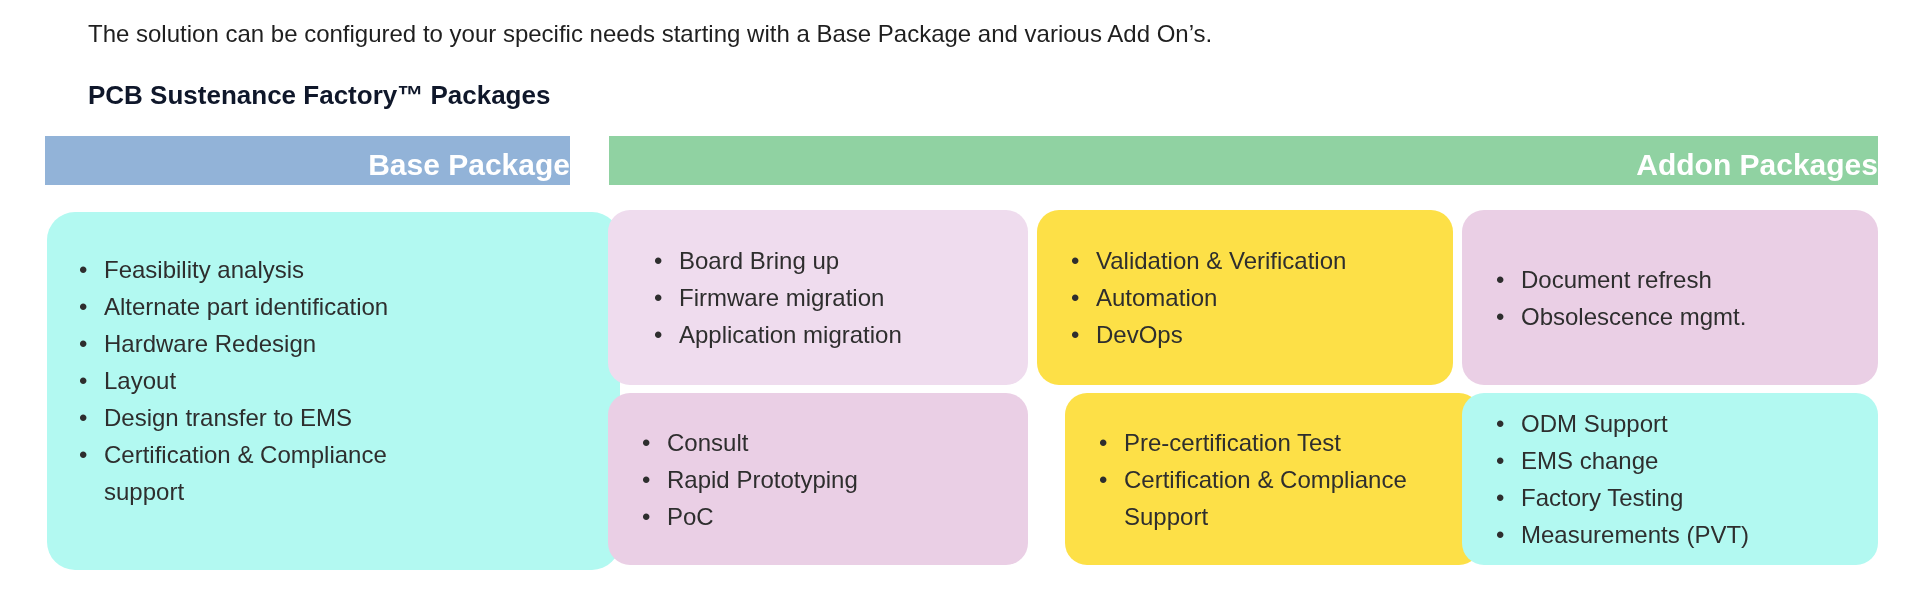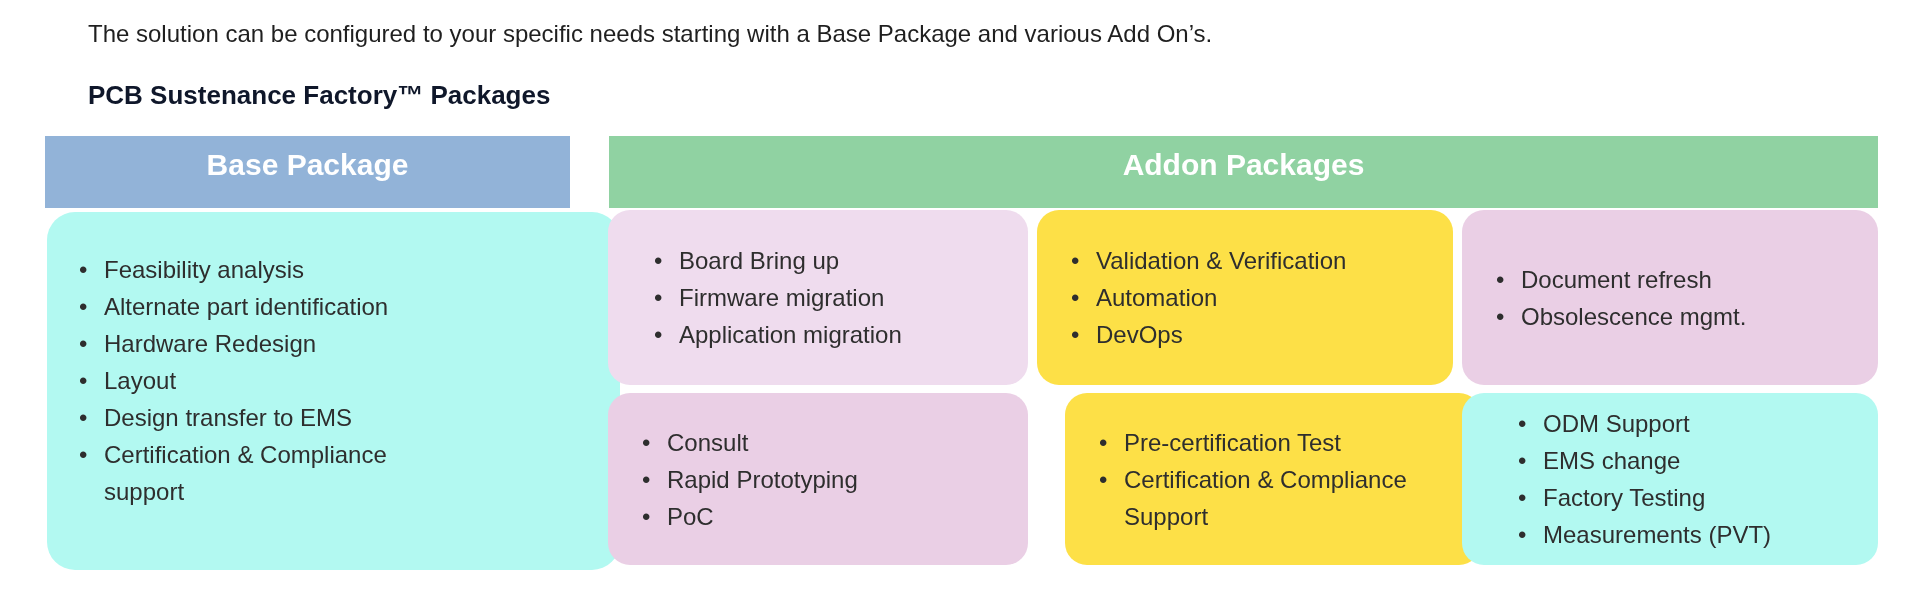--- a/index.html
+++ b/index.html
@@ -23,23 +23,23 @@
     position: absolute;
     left: 88px;
     top: 80px;
     font-size: 26px;
     font-weight: 700;
     color: #0f172a;
   }
   .bar {
     position: absolute;
     top: 136px;
-    height: 72px;
+    height: 49px;
     line-height: 57px;
-    text-align: center;
+    text-align: right;
     color: #ffffff;
     font-size: 30px;
     font-weight: 700;
   }
   .bar.base { left: 45px; width: 525px; background: #92B3D8; }
   .bar.addon { left: 609px; width: 1269px; background: #90D2A2; }
 
   .box {
     position: absolute;
     box-sizing: border-box;
@@ -136,21 +136,21 @@
   </div>
 
   <div class="box yellow abox" style="left:1037px; top:393px; width:416px; height:172px;margin-left:28px;">
     <ul class="items">
       <li class="item">Pre-certification Test</li>
       <li class="item">Certification &amp; Compliance
 Support</li>
     </ul>
   </div>
 
-  <div class="box cyan abox" style="left:1462px; top:393px; width:416px; height:172px;padding-left:22px;">
+  <div class="box cyan abox" style="left:1462px; top:393px; width:416px; height:172px;">
     <ul class="items">
       <li class="item">ODM Support</li>
       <li class="item">EMS change</li>
       <li class="item">Factory Testing</li>
       <li class="item">Measurements (PVT)</li>
     </ul>
   </div>
 
 </div>
 

